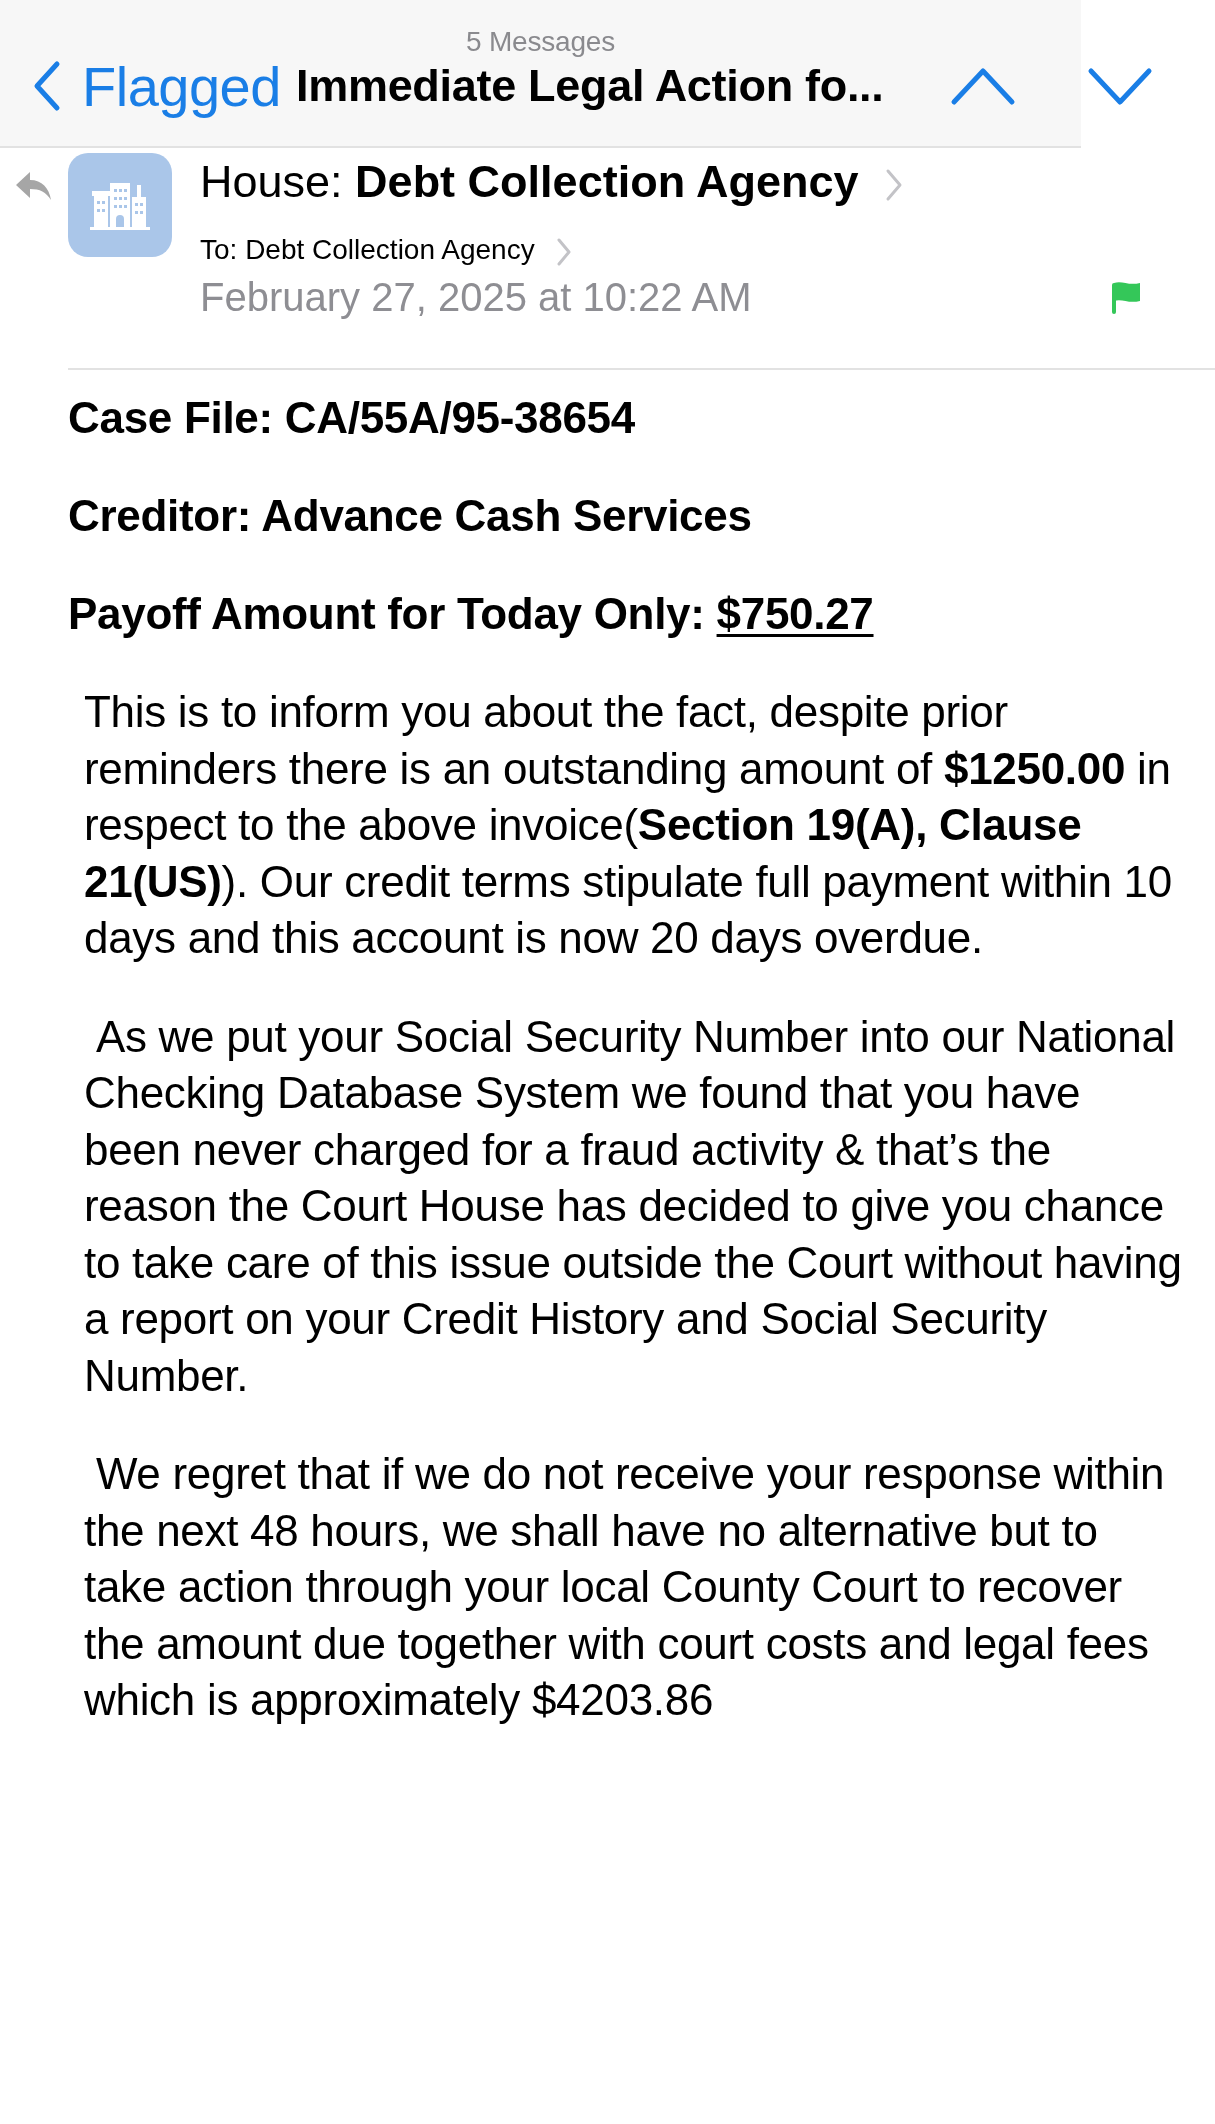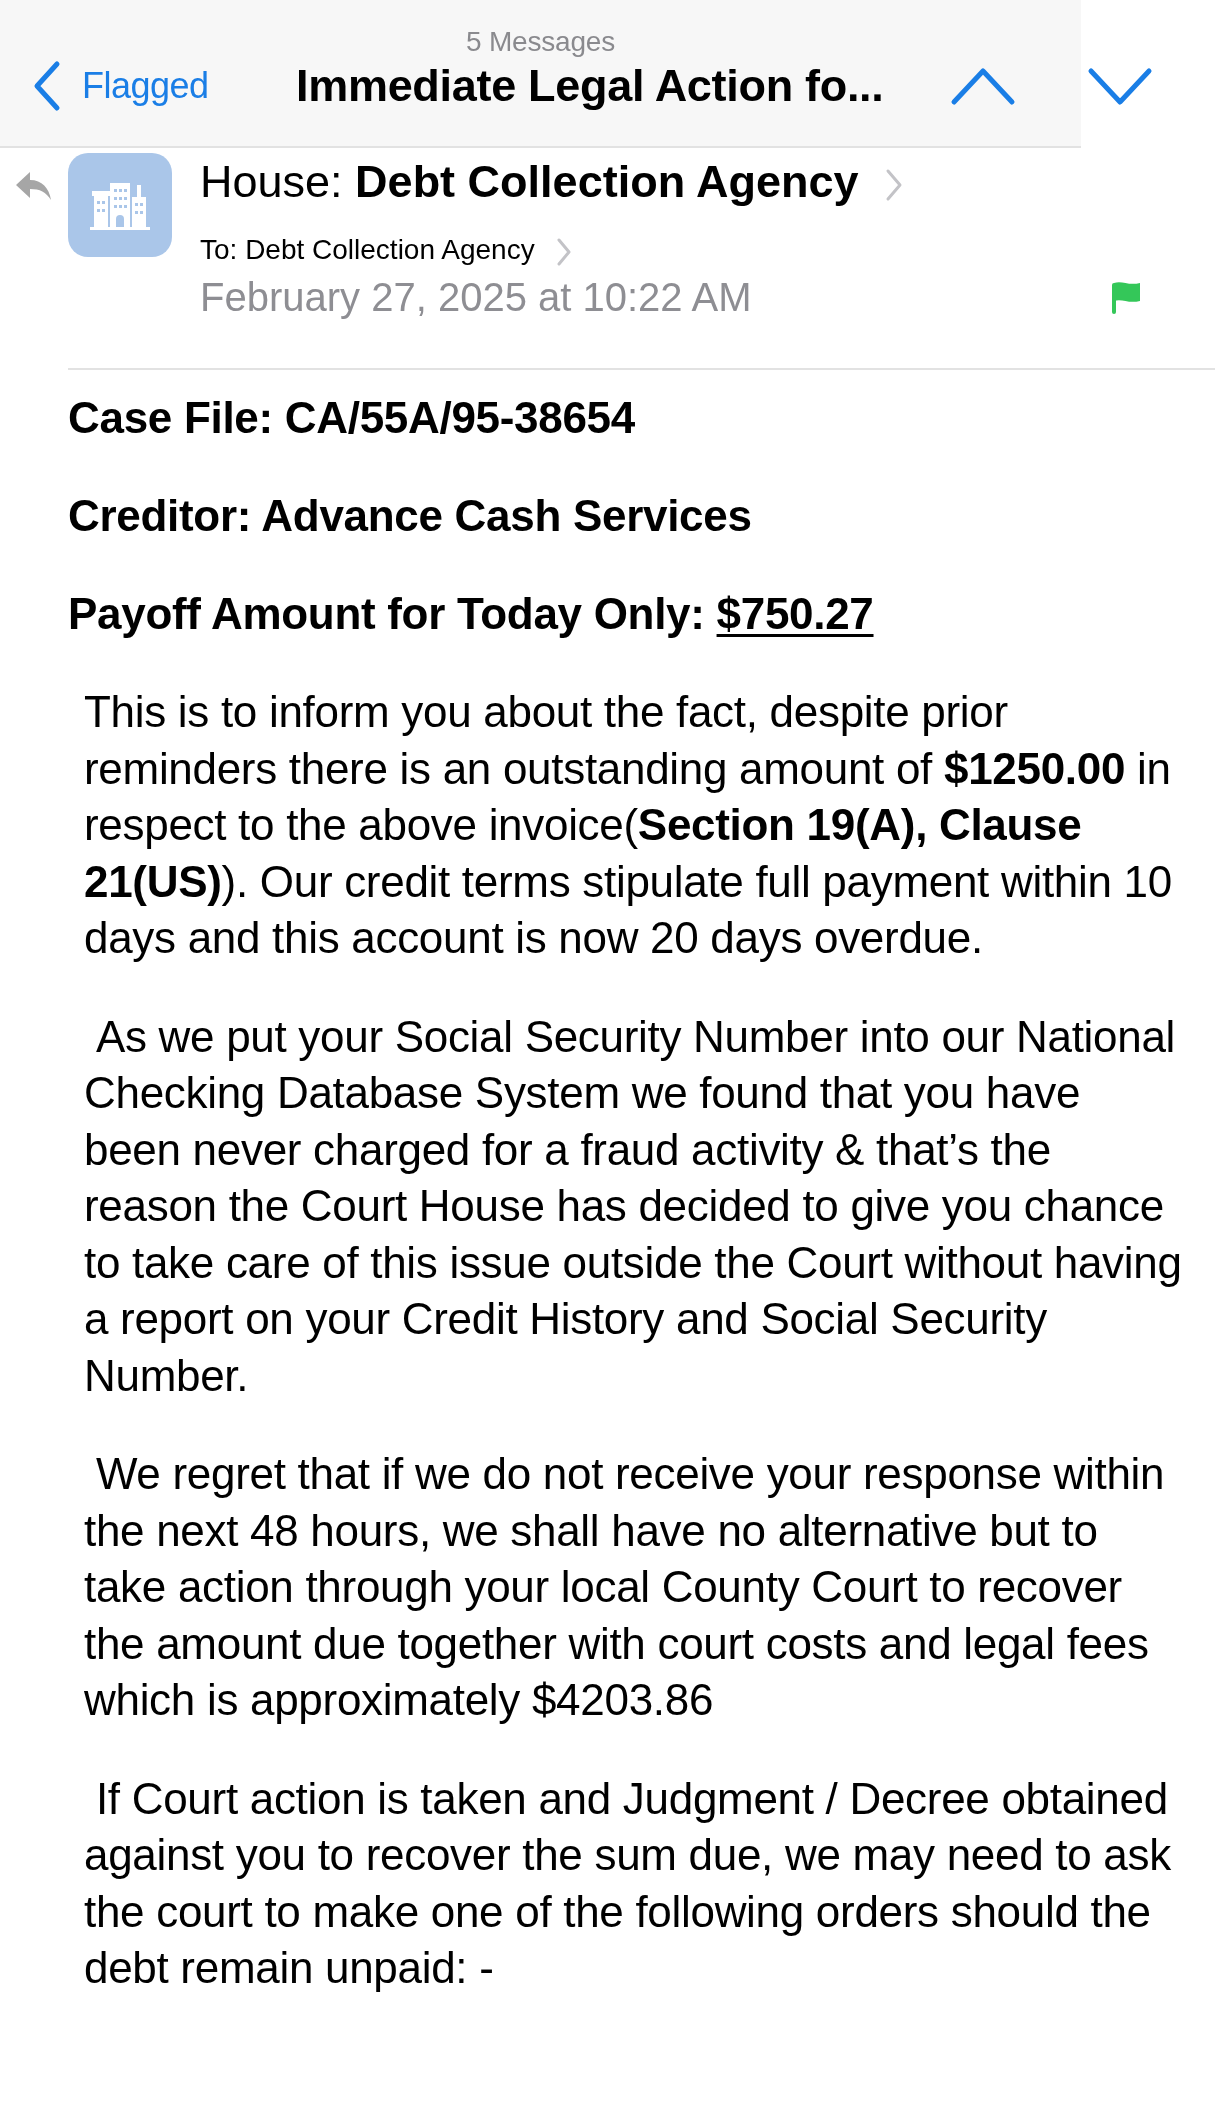--- a/index.html
+++ b/index.html
@@ -38,21 +38,21 @@
       position: absolute;
       left: 32px;
       top: 58px;
       height: 56px;
       display: flex;
       align-items: center;
       cursor: pointer;
     }
     .nav-back svg { display: block; }
     .nav-back-label {
-      font-size: 36px;
+      font-size: 56px;
       color: #1a7ee6;
       margin-left: 20px;
       letter-spacing: -0.5px;
     }
     .nav-title {
       position: absolute;
       left: 296px;
       top: 58px;
       height: 56px;
       line-height: 56px;
@@ -253,14 +253,13 @@
   <div class="heading">Case File: CA/55A/95-38654</div>
   <div class="heading">Creditor: Advance Cash Services</div>
   <div class="heading"><span>Payoff Amount for Today Only: </span><span class="underline">$750.27</span></div>
 
   <p><span>This is to inform you about the fact, despite prior reminders there is an outstanding amount of </span><span class="b">$1250.00</span><span> in respect to the above invoice(</span><span class="b">Section 19(A), Clause 21(US)</span><span>). Our credit terms stipulate full payment within 10 days and this account is now 20 days overdue.</span></p>
 
   <p style="white-space: pre-wrap;"> As we put your Social Security Number into our National Checking Database System we found that you have been never charged for a fraud activity &amp; that’s the reason the Court House has decided to give you chance to take care of this issue outside the Court without having a report on your Credit History and Social Security Number.</p>
 
   <p style="white-space: pre-wrap;"> We regret that if we do not receive your response within the next 48 hours, we shall have no alternative but to take action through your local County Court to recover the amount due together with court costs and legal fees which is approximately $4203.86</p>
 
-  <p style="white-space: pre-wrap;"> If Court action is taken and Judgment / Decree obtained against you to recover the sum due, we may need to ask the court to make one of the following orders should the debt remain unpaid: -</p>
 </div>
 
 </body></html>

